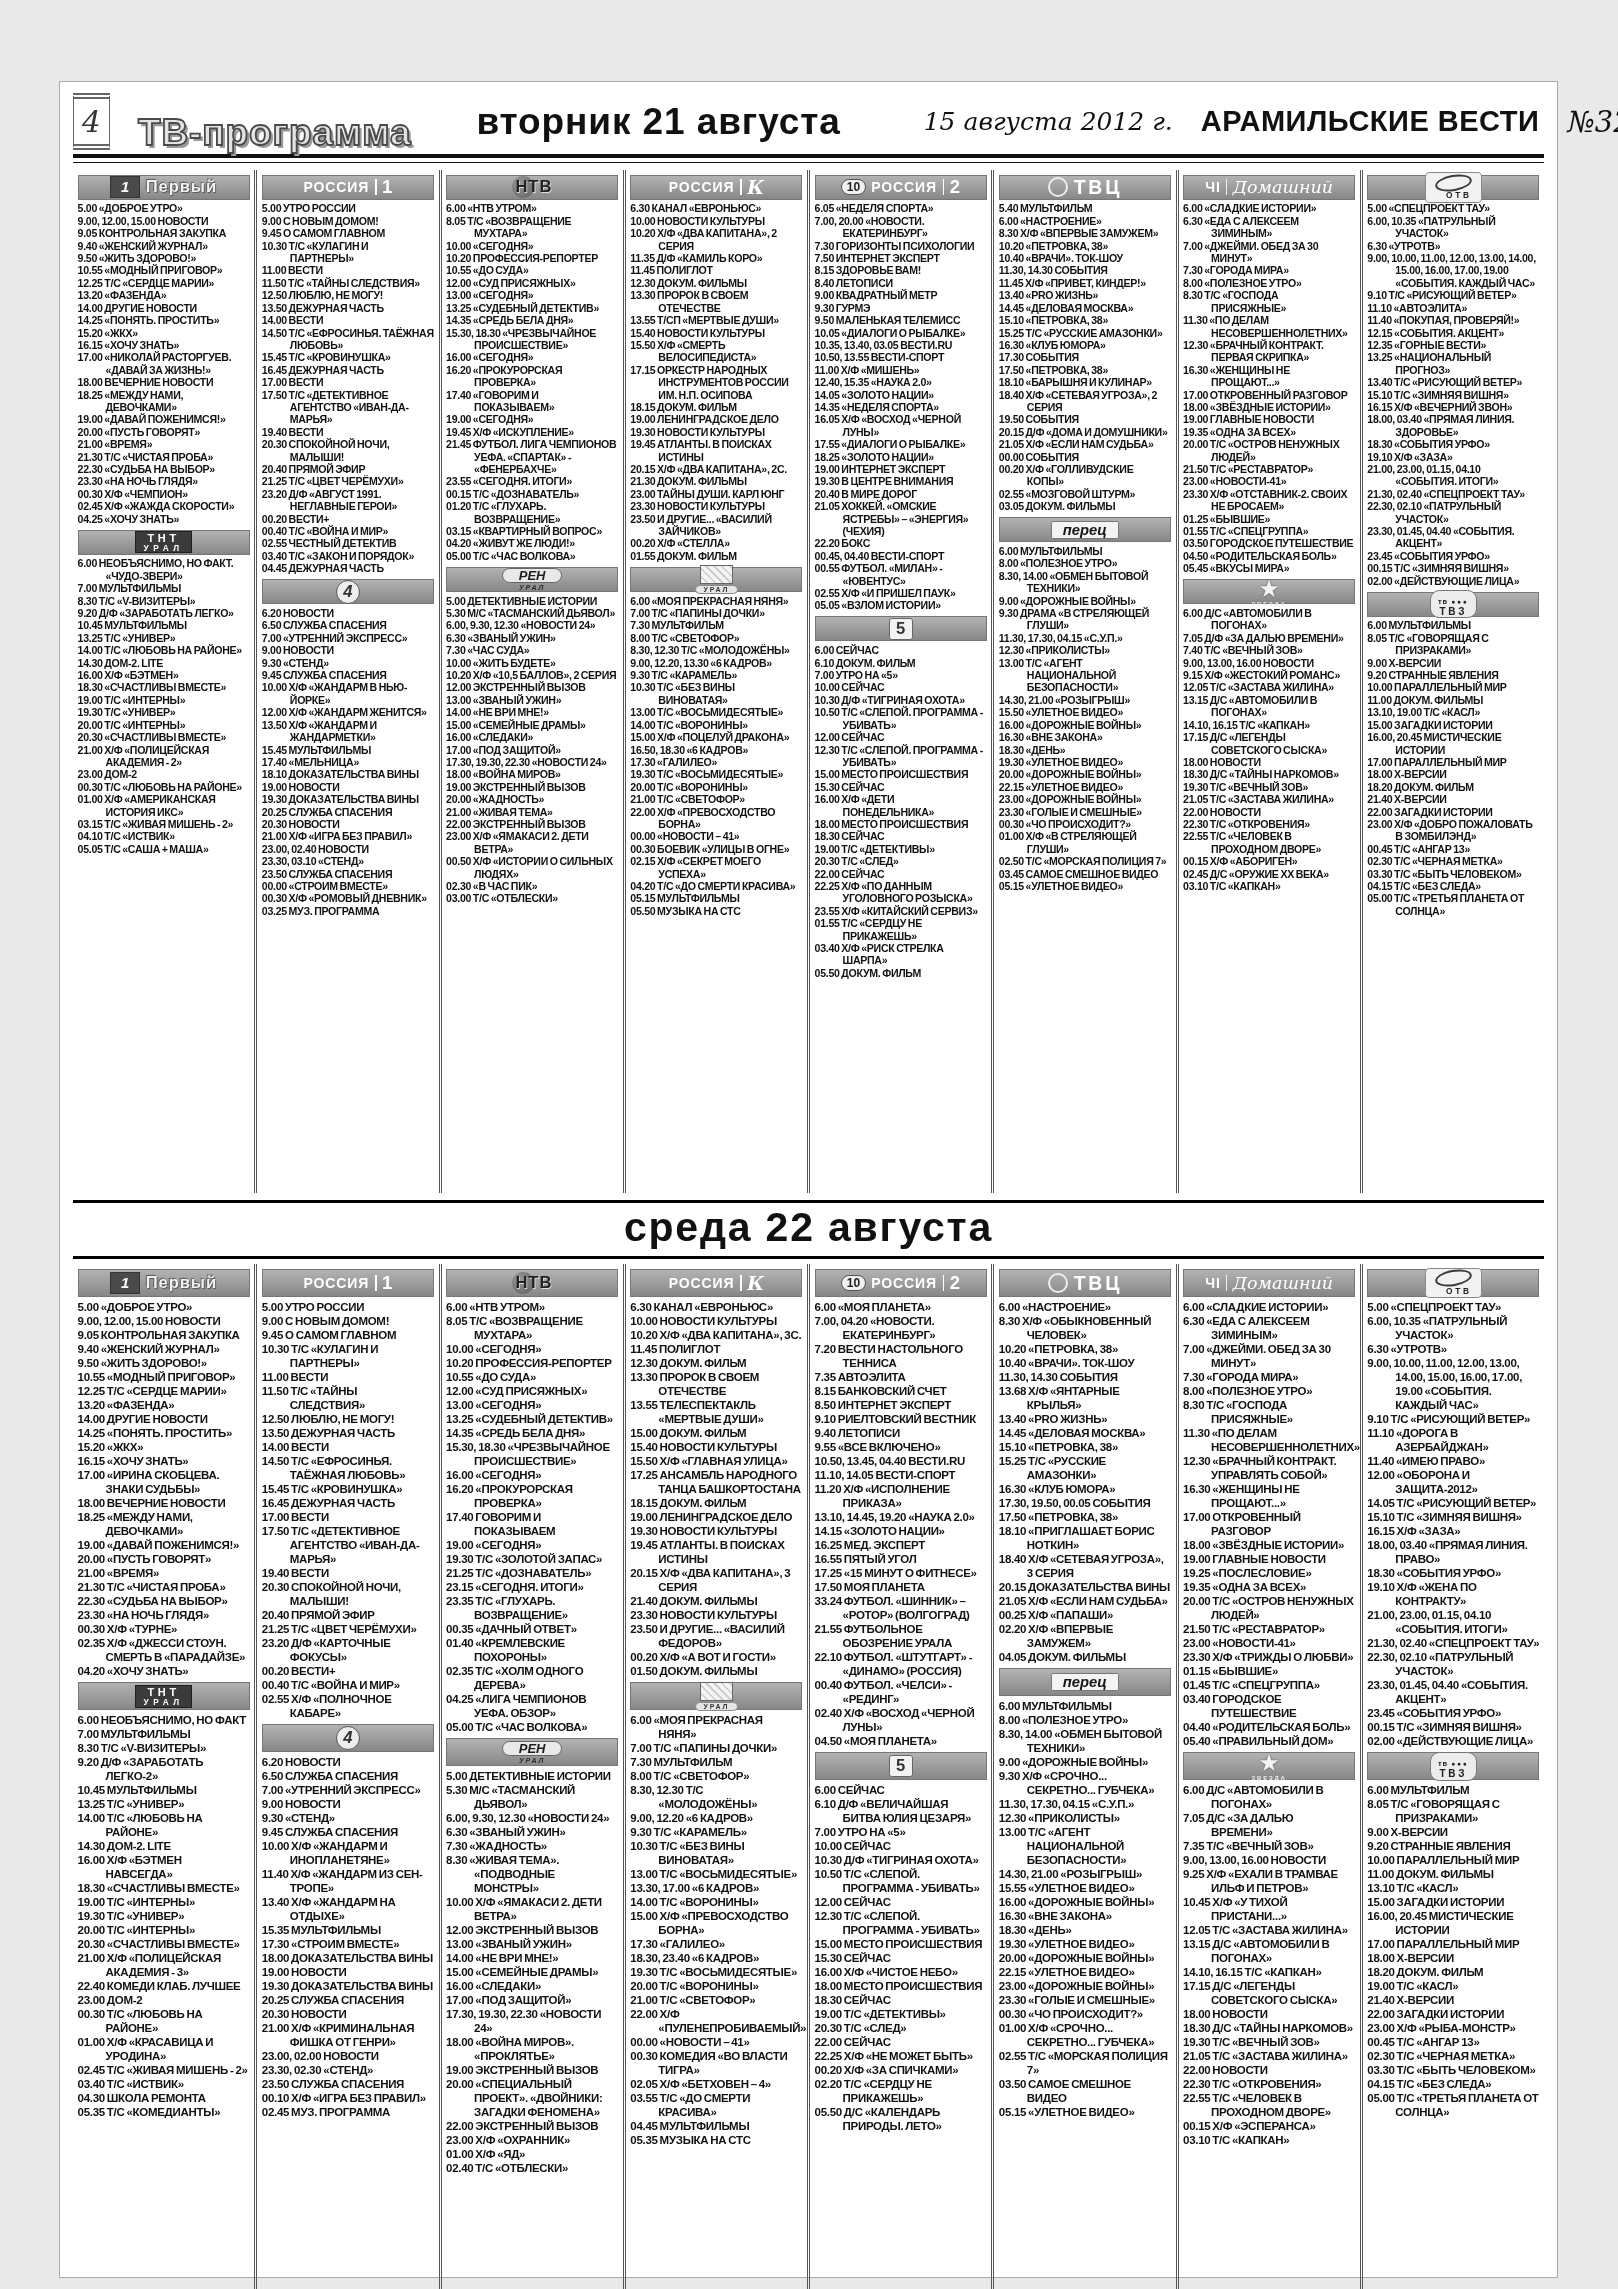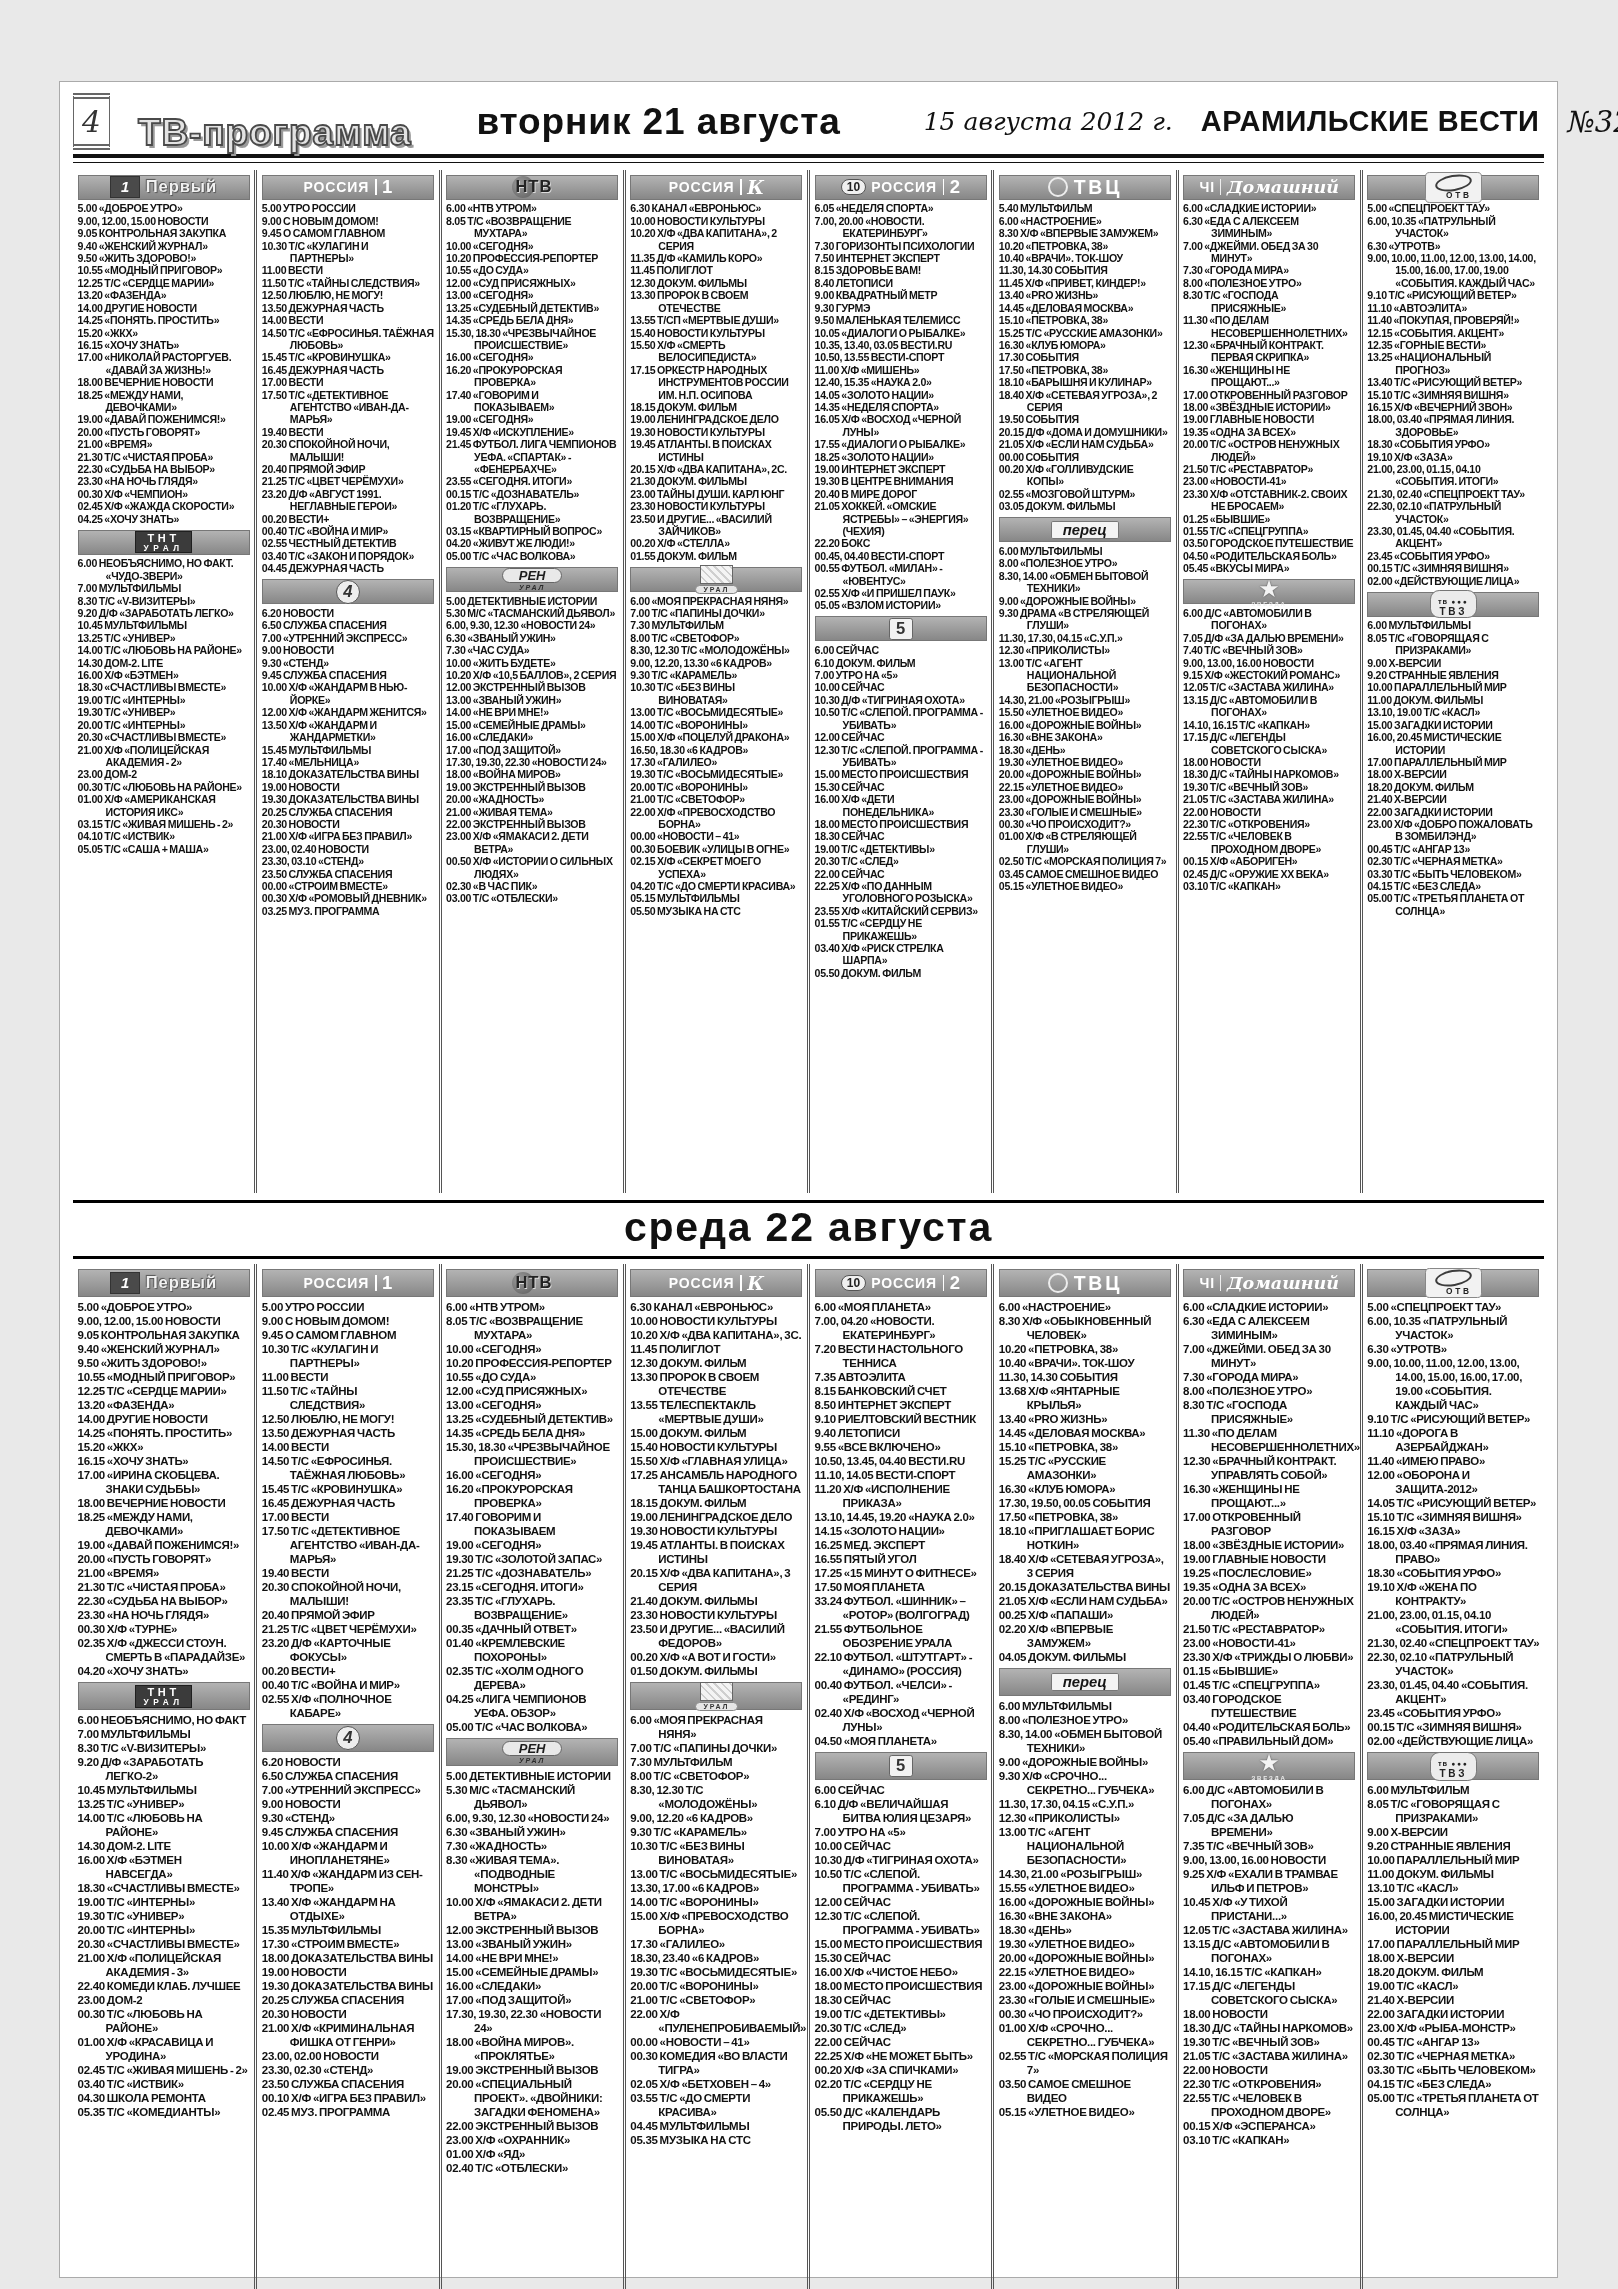--- a/index.html
+++ b/index.html
@@ -34,21 +34,21 @@
   .r-name{font-size:14px;font-weight:900;letter-spacing:0.9px;}
   .r-sep{width:1.8px;height:15.7px;background:#fff;}
   .r-num{font-size:18.5px;font-weight:900;}
   .r-k{font-family:"DejaVu Serif",serif;font-style:italic;font-size:18.5px;font-weight:700;}
   .ntv-ball{width:22px;height:22px;border-radius:50%;background:radial-gradient(circle at 35% 35%,#9a9a9a,#5c5c5c);margin-right:-24px;flex:none;}
   .ntv-text{position:relative;font-weight:900;font-size:16.6px;color:#232323;text-shadow:0.9px 0.9px 0 #ddd;letter-spacing:0.9px;}
   .badge10{background:#f0f0f0;color:#222;border:1.8px solid #555;border-radius:9.2px;padding:0 4.6px;font-size:12px;font-weight:900;flex:none;}
   .tvc-ring{width:16.6px;height:16.6px;border:2.8px solid #ededed;border-radius:50%;flex:none;}
   .tvc-text{font-size:19.4px;font-weight:900;letter-spacing:2.8px;}
   .dom-ch{font-weight:900;font-size:14px;border-right:1.8px solid #eee;padding-right:5.5px;letter-spacing:0.9px;text-align:right;}
-  .dom-script{font-family:"DejaVu Serif",serif;font-style:italic;font-weight:700;font-size:17.5px;text-align:right;}
+  .dom-script{font-family:"DejaVu Serif",serif;font-style:italic;font-weight:400;font-size:17.5px;text-align:right;}
   .stack{display:flex;flex-direction:column;align-items:center;line-height:1;}
   .otv-box{background:#f2f2f2;border-radius:4.6px;padding:1.8px 9.2px;border:0.9px solid #888;align-items:flex-end;}
   .otv-swirl{width:33px;height:12px;border:2.3px solid #3c3c3c;border-radius:50%;transform:rotate(-10deg);margin-bottom:0.9px;}
   .otv-text{font-size:8.3px;font-weight:900;letter-spacing:2.8px;color:#222;}
   .tnt-badge{background:#3b3b3b;border:1.8px solid #1f1f1f;color:#fff;padding:0.9px 7.4px 0 7.4px;}
   .tnt-top{font-size:11px;font-weight:900;letter-spacing:3.7px;}
   .tnt-sub{font-size:8.3px;font-weight:900;letter-spacing:4.6px;}
   .c4{background:#ededed;color:#333;width:24px;height:24px;border-radius:50%;display:flex;align-items:center;justify-content:center;font-weight:900;font-style:italic;font-size:16.6px;border:1.8px solid #555;box-sizing:border-box;}
   .ren-badge{background:#e9e9e9;color:#1d1d1d;border-radius:10px;padding:0 16px;font-weight:900;font-style:italic;font-size:13px;border:0.9px solid #666;}
   .ren-sub{font-size:7px;font-weight:900;letter-spacing:1.8px;color:#2b2b2b;font-style:italic;margin-top:0.9px;}

